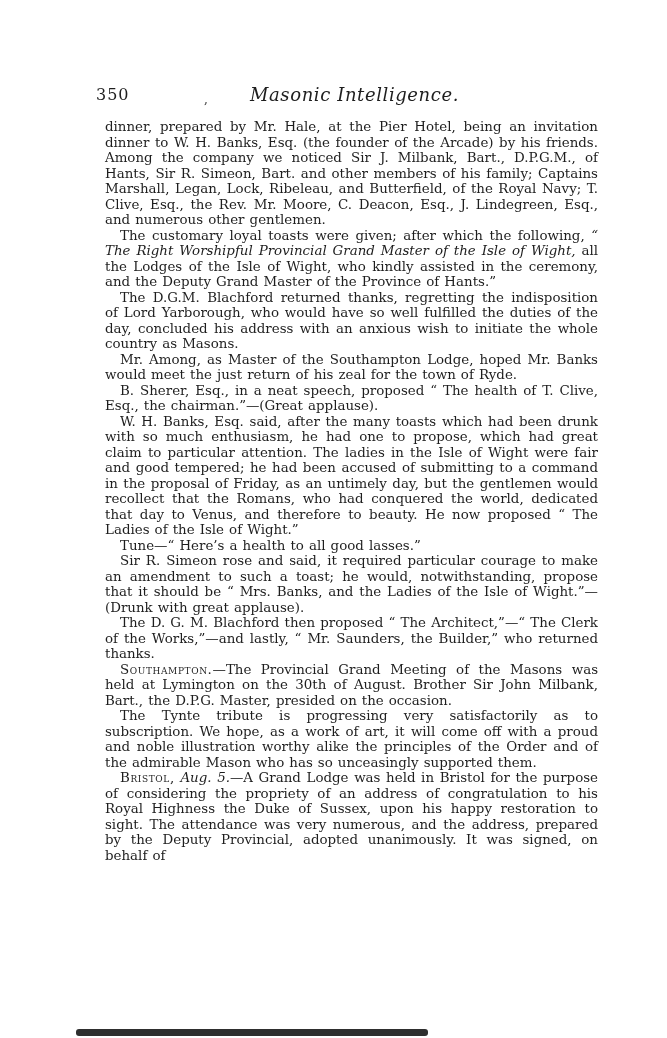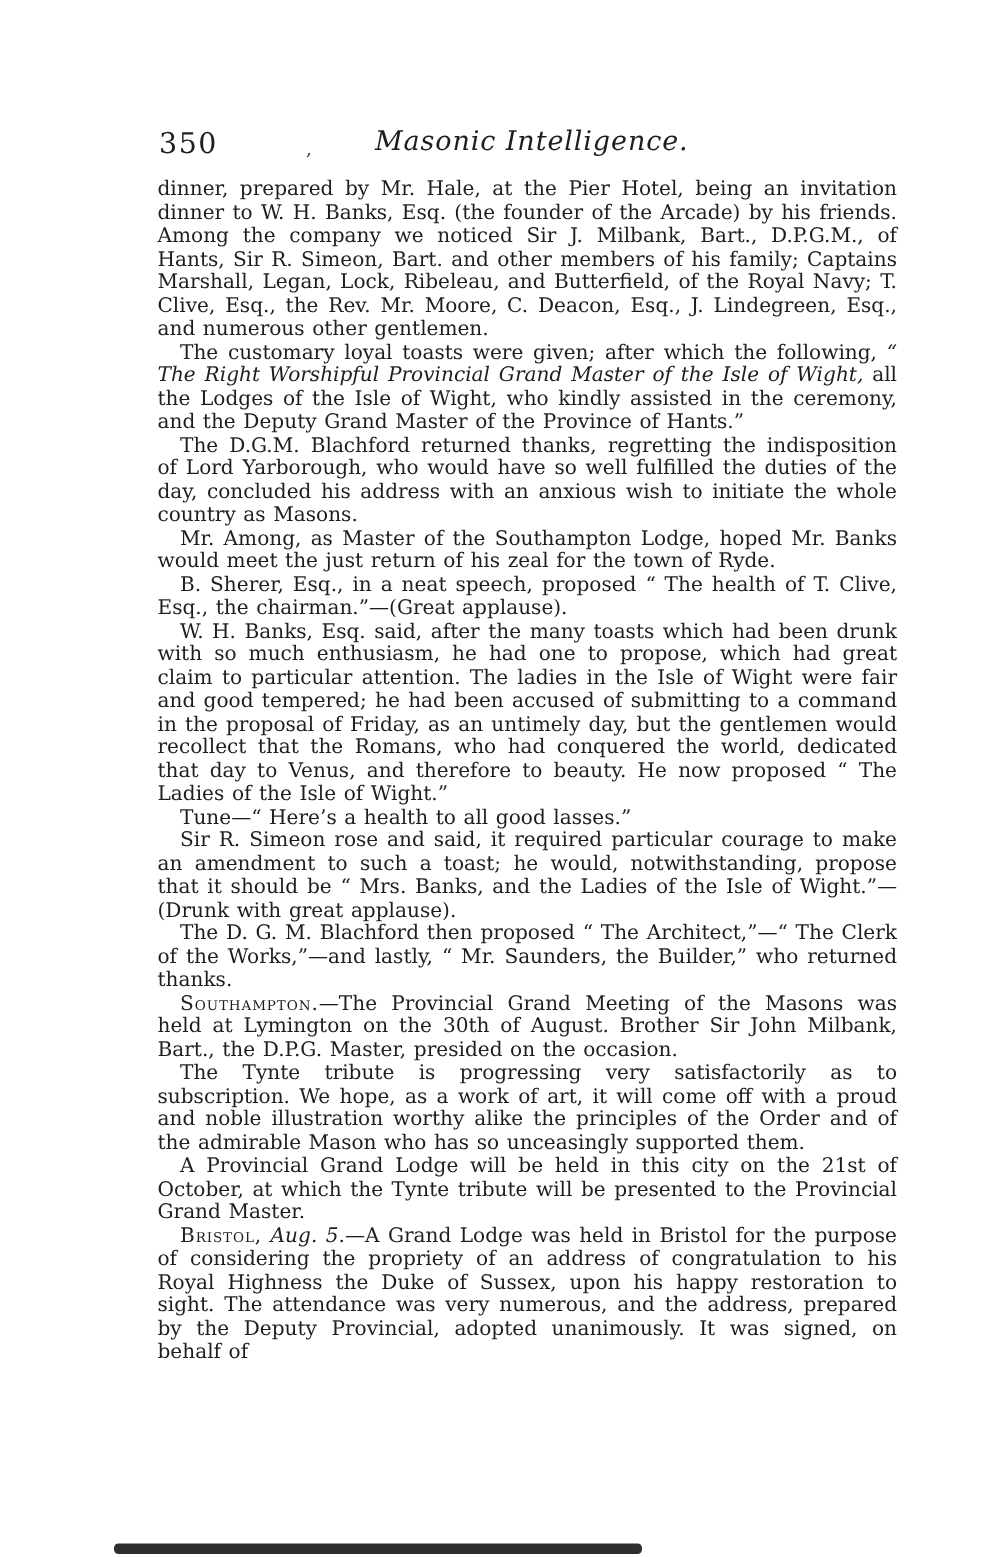--- a/index.html
+++ b/index.html
@@ -18,23 +18,23 @@
   }
   .running-header {
     position: absolute;
     top: 84px;
     left: 92px;
     width: 493px;
     height: 24px;
   }
   .page-num {
     position: absolute;
-    left: 14px;
+    left: 4px;
     top: 1px;
-    font-size: 19px;
+    font-size: 16px;
     letter-spacing: 1px;
   }
   .header-speck {
     position: absolute;
     left: 112px;
     top: 8px;
     font-size: 12px;
     color: #3a3a3a;
   }
   .journal-title {
@@ -110,21 +110,20 @@
 
     <p class="indent"><span>Sir R. Simeon rose and said, it required particular courage to make an amendment to such a toast; he would, notwithstanding, propose that it should be “ Mrs. Banks, and the Ladies of the Isle of Wight.”—(Drunk with great applause).</span></p>
 
     <p class="indent"><span>The D. G. M. Blachford then proposed “ The Architect,”—“ The Clerk of the Works,”—and lastly, “ Mr. Saunders, the Builder,” who returned thanks.</span></p>
 
     <p class="indent"><span class="sc">Southampton.</span><span>—The Provincial Grand Meeting of the Masons was held at Lymington on the 30th of August. Brother Sir John Milbank, Bart., the D.P.G. Master, presided on the occasion.</span></p>
 
 
     <p class="indent"><span>The Tynte tribute is progressing very satisfactorily as to subscription. We hope, as a work of art, it will come off with a proud and noble illustration worthy alike the principles of the Order and of the admirable Mason who has so unceasingly supported them.</span></p>
 
-    <p class="indent"><span>A Provincial Grand Lodge will be held in this city on the 21st of October, at which the Tynte tribute will be presented to the Provincial Grand Master.</span></p>
 
     <p class="indent"><span class="sc">Bristol,</span><span class="it"> Aug. 5.</span><span>—A Grand Lodge was held in Bristol for the purpose of considering the propriety of an address of congratulation to his Royal Highness the Duke of Sussex, upon his happy restoration to sight. The attendance was very numerous, and the address, prepared by the Deputy Provincial, adopted unanimously. It was signed, on behalf of</span></p>
 
   </div>
 
   <div class="scan-bar"></div>
 
 </div>
 
 </body></html>

